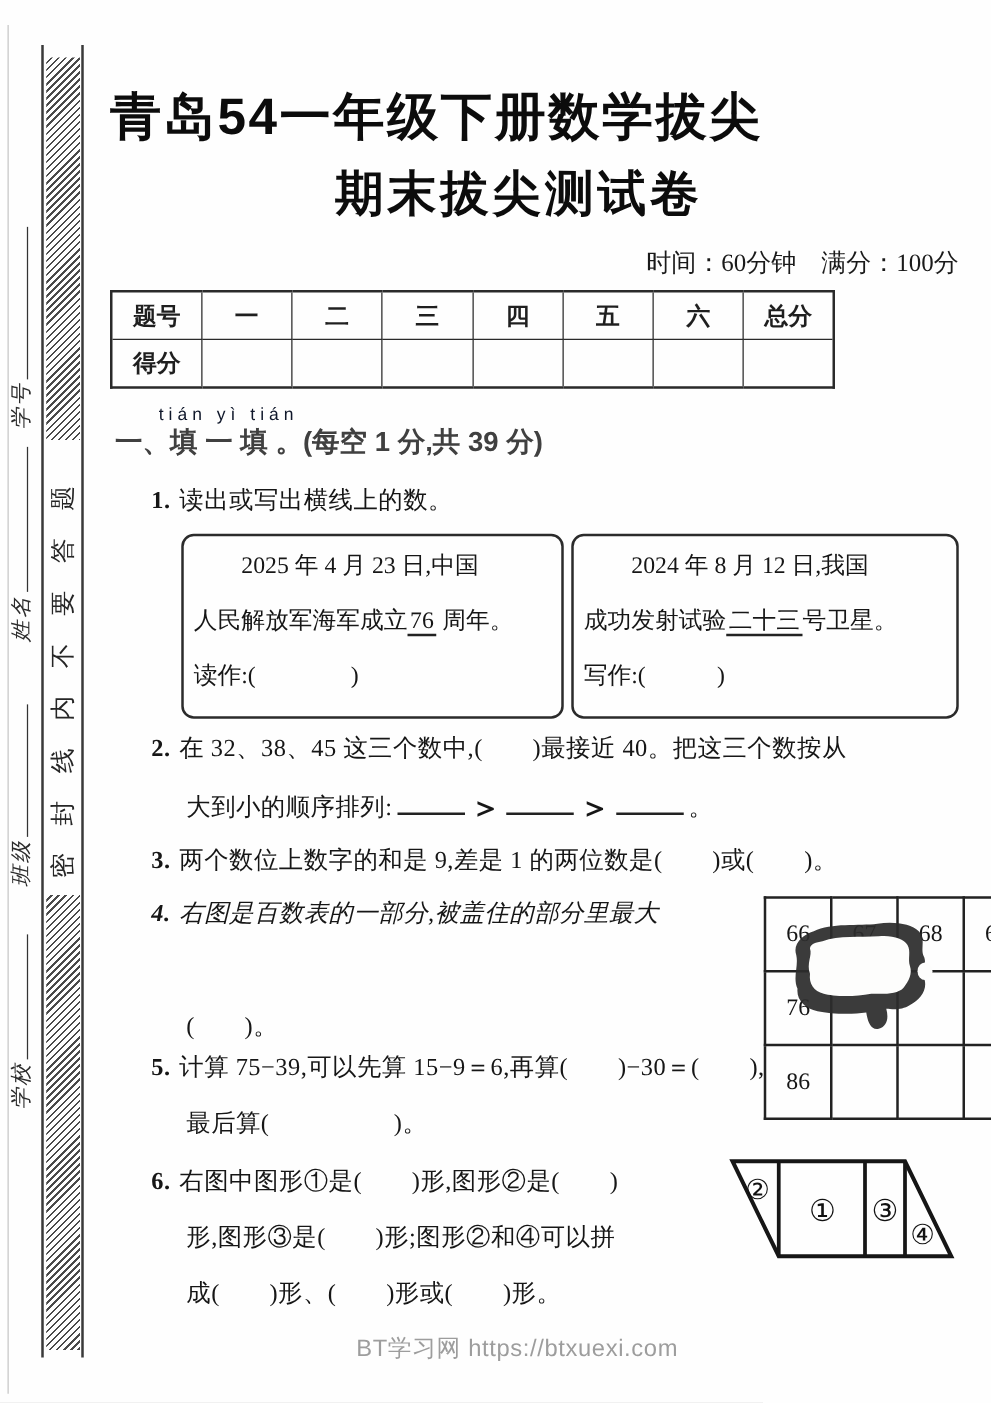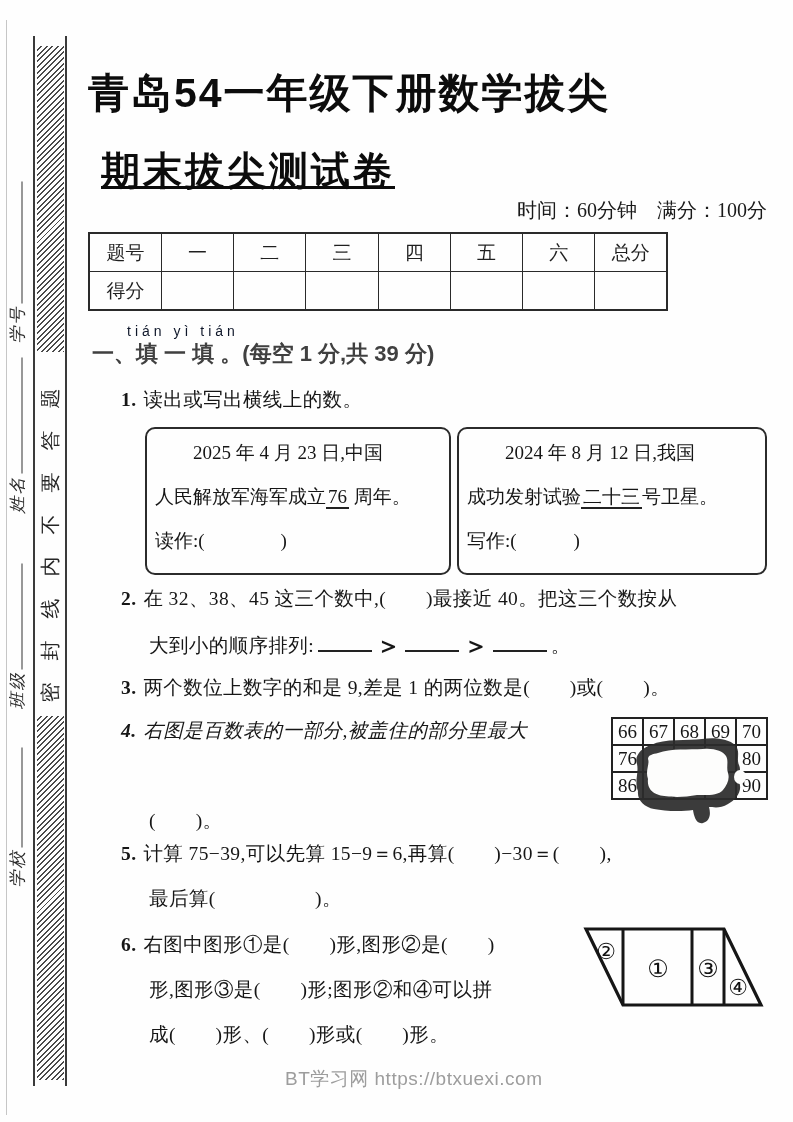--- a/index.html
+++ b/index.html
@@ -40,28 +40,28 @@
   .mfield.f3{top:550px;height:172px;} .f3 .fline{width:106px;}
   .mfield.f4{top:730px;height:175px;} .f4 .fline{width:100px;}
   
   .content{position:absolute;left:80px;top:0;width:695px;height:1122px;}
   .title1{
     position:absolute;left:8px;top:66px;margin:0;
     font-family:"Liberation Sans","DejaVu Sans",sans-serif;
     font-weight:bold;font-size:41px;letter-spacing:2px;color:#0c0c0c;
   }
   .title2{
-    position:absolute;left:5px;top:128px;width:660px;margin:16px;
+    position:absolute;left:5px;top:128px;width:660px;margin:0;text-align:center;
     font-family:"Liberation Sans","DejaVu Sans",sans-serif;
-    font-weight:bold;font-size:39px;letter-spacing:3px;color:#0c0c0c;text-decoration:underline;
+    font-weight:bold;font-size:39px;letter-spacing:3px;color:#0c0c0c;
   }
   .info{position:absolute;right:8px;top:197px;font-size:20px;color:#1a1a1a;}
   .score-table{
     position:absolute;left:8px;top:232px;width:580px;
-    border-collapse:collapse;table-layout:fixed;
+    border-collapse:collapse;table-layout:fixed;font-weight:bold;
   }
   .score-table td{
     border:1.6px solid #2a2a2a;height:37px;text-align:center;
     font-size:19px;color:#1f1f1f;padding:0;
   }
   .score-table tr:first-child td{border-top-width:2.2px;}
   .score-table tr:last-child td{border-bottom-width:2.2px;}
   .score-table td:first-child{border-left-width:2.2px;}
   .score-table td:last-child{border-right-width:2.2px;}
   .pinyin{position:absolute;left:47px;top:323px;font-size:14px;color:#0f172a;
@@ -83,21 +83,21 @@
     color:#161616;white-space:nowrap;
   }
   .qbox .indent{text-indent:2em;}
   .box1{left:65px;top:427px;width:282px;}
   .box2{left:377px;top:427px;width:286px;}
   
   .hgrid-wrap{position:absolute;left:531px;top:717px;width:161px;height:110px;}
   .hgrid{border-collapse:collapse;}
   .hgrid td{
     border:2px solid #222;width:29px;height:25px;text-align:center;
-    font-size:19px;padding:0;color:#161616;
+    font-size:19px;padding:16px;color:#161616;
   }
   .blob{position:absolute;left:-4px;top:-6px;pointer-events:none;}
   
   .pgram{position:absolute;left:502px;top:925px;}
   .watermark{
     position:absolute;left:285px;top:1066px;font-size:19px;color:#9d9d9d;
     font-family:"Liberation Sans","DejaVu Sans",sans-serif;letter-spacing:0.5px;
   }
 </style>
 </head>

